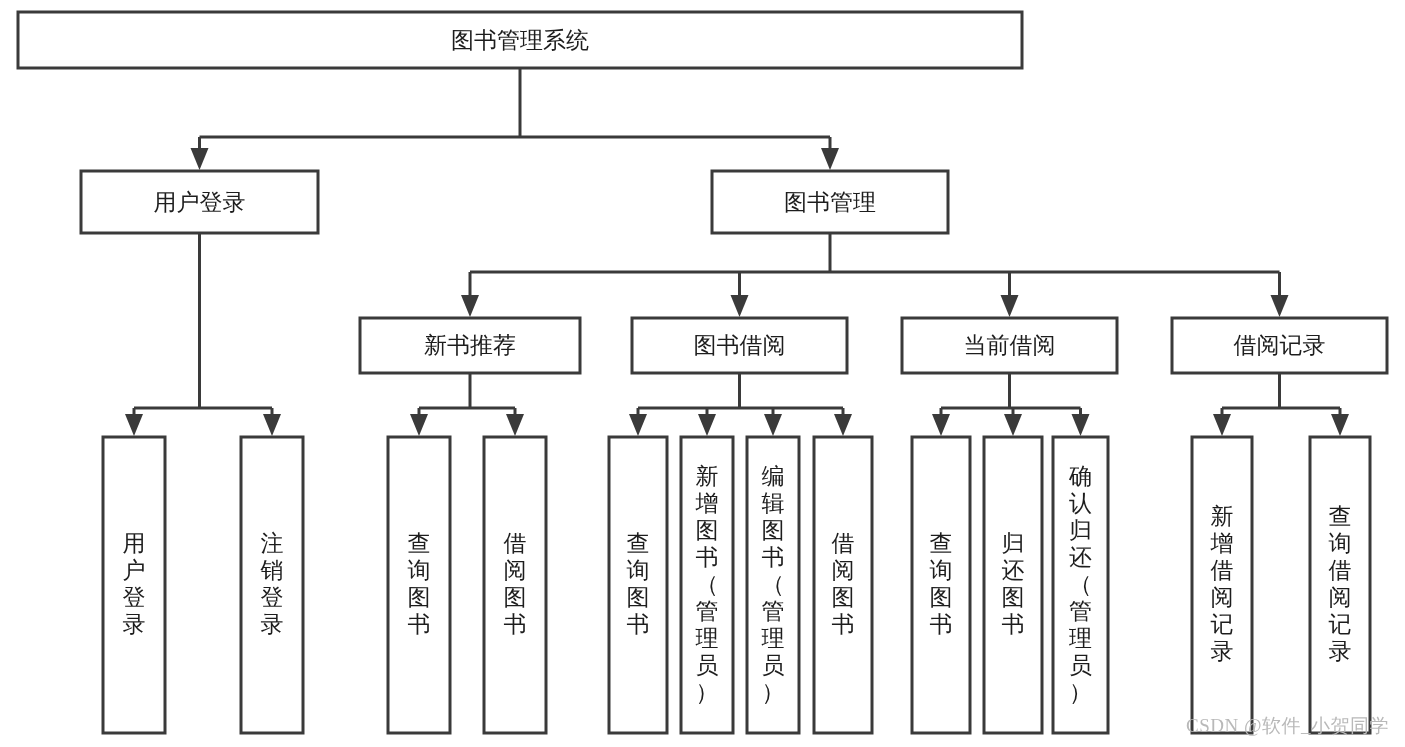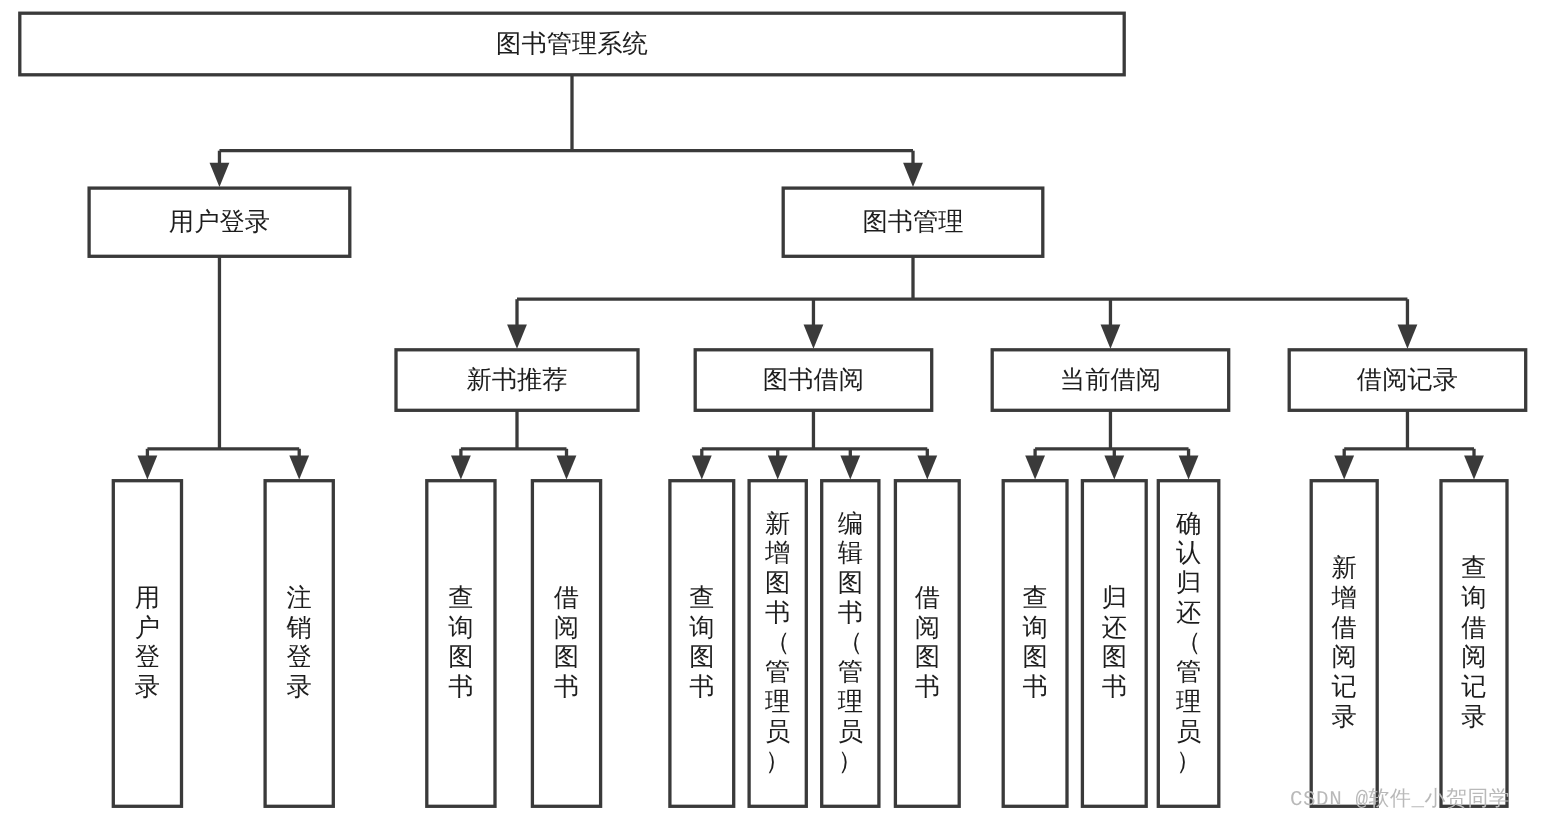--- a/index.html
+++ b/index.html
@@ -50,23 +50,23 @@
   }
   .node-label-v-char {
     fill: #1d1d1d;
     font-family: "DejaVu Sans", "Liberation Sans", sans-serif;
     font-size: 23px;
     text-anchor: middle;
     dominant-baseline: middle;
   }
   .watermark-text {
     position: absolute;
-    right: 32px;
+    right: 16px;
     bottom: 8px;
-    font-family: Liberation Mono, monospace;
+    font-family: Liberation Serif, serif;
     font-size: 19px;
     color: #b9b9b9;
     white-space: nowrap;
     letter-spacing: 0.5px;
     pointer-events: none;
   }
 </style>
 </head>
 <body>
 

